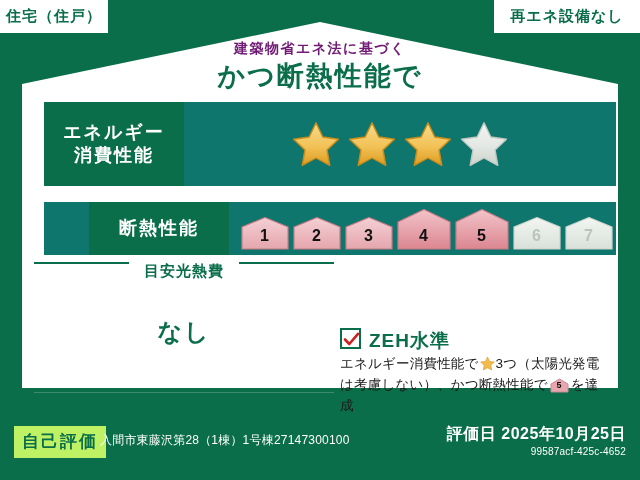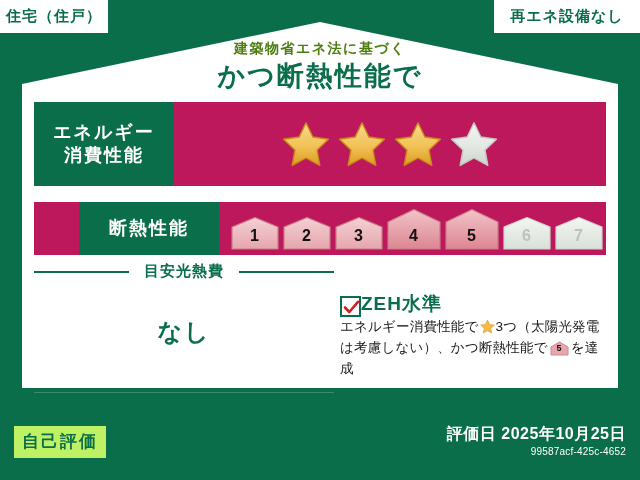--- a/index.html
+++ b/index.html
@@ -59,42 +59,42 @@
     white-space: nowrap;
   }
   .tag-left  { left: 0px;  top: 0px; width: 108px; height: 33px; }
   .tag-right { right: 0px; top: 0px; width: 146px; height: 33px; }
 
   
   .title-sub {
     position: absolute;
     left: 0; right: 0; top: 40px;
     text-align: center;
-    color: #4d7c0f;
+    color: #701a75;
     font-size: 14px;
     font-weight: bold;
     letter-spacing: 1.5px;
   }
   .title-main {
     position: absolute;
     left: 0; right: 0; top: 58px;
     text-align: center;
     color: #0a6e4a;
     font-size: 27px;
     font-weight: bold;
     letter-spacing: 2px;
   }
 
   
   .perf-row {
     position: absolute;
-    left: 34px;
+    left: 44px;
     width: 572px;
     display: flex;
-    background: #be185d;
+    background: #0f766e;
   }
   .row-energy    { top: 102px; height: 84px; }
   .row-insulation{ top: 202px; height: 53px; padding-left: 45px; }
 
   .row-label {
     width: 140px;
     background: #0a6e4a;
     color: #ffffff;
     font-size: 18px;
     font-weight: bold;
@@ -144,21 +144,21 @@
   }
   .badge.off .badge-num { color: #b9c4bb; }
 
   
   .cost-heading {
     position: absolute;
     left: 34px;
     top: 262px;
     width: 300px;
     display: flex;
-    align-items: center;
+    align-items: flex-start;
     gap: 15px;
     color: #0a6e4a;
     font-size: 15px;
     font-weight: bold;
     letter-spacing: 1px;
   }
   .cost-heading .rule {
     flex: 1;
     height: 2px;
     background: #0a6e4a;
@@ -185,21 +185,23 @@
 
   
   .zeh-block {
     position: absolute;
     left: 340px;
     top: 291px;
     width: 268px;
   }
   .zeh-title-row {
     display: flex;
-    align-items: flex-end;
+    align-items: flex-start;
+    gap: 8px;
+    margin-top: 37px;
   }
   .zeh-checkbox {
     width: 21px; height: 21px;
     border: 2px solid #0a6e4a;
     background: #ffffff;
     position: relative;
     flex: 0 0 21px;
   }
   .zeh-title {
     color: #0a6e4a;
@@ -455,20 +457,21 @@
         <svg width="19" height="15" viewBox="0 0 19 15" style="display:block;">
           <path d="M1 14 L1 6 L9.5 1 L18 6 L18 14 Z" fill="#e8a7ae" stroke="#c98b93" stroke-width="1"></path>
         </svg>
         <span style="position:absolute;left:0;right:0;bottom:0px;text-align:center;font-size:9px;font-weight:bold;color:#111;">5</span>
       </span><span>を達成</span>
     </div>
   </div>
 
   <div class="footer">
     <div class="self-eval-tag">自己評価</div>
+    <div class="address">入間市東藤沢第28（1棟）1号棟27147300100</div>
     <div class="eval-date">
       <span>評価日</span>
       <span>2025年10月25日</span>
     </div>
     <div class="eval-id">99587acf-425c-4652</div>
   </div>
 
 </div>
 
 </body></html>

